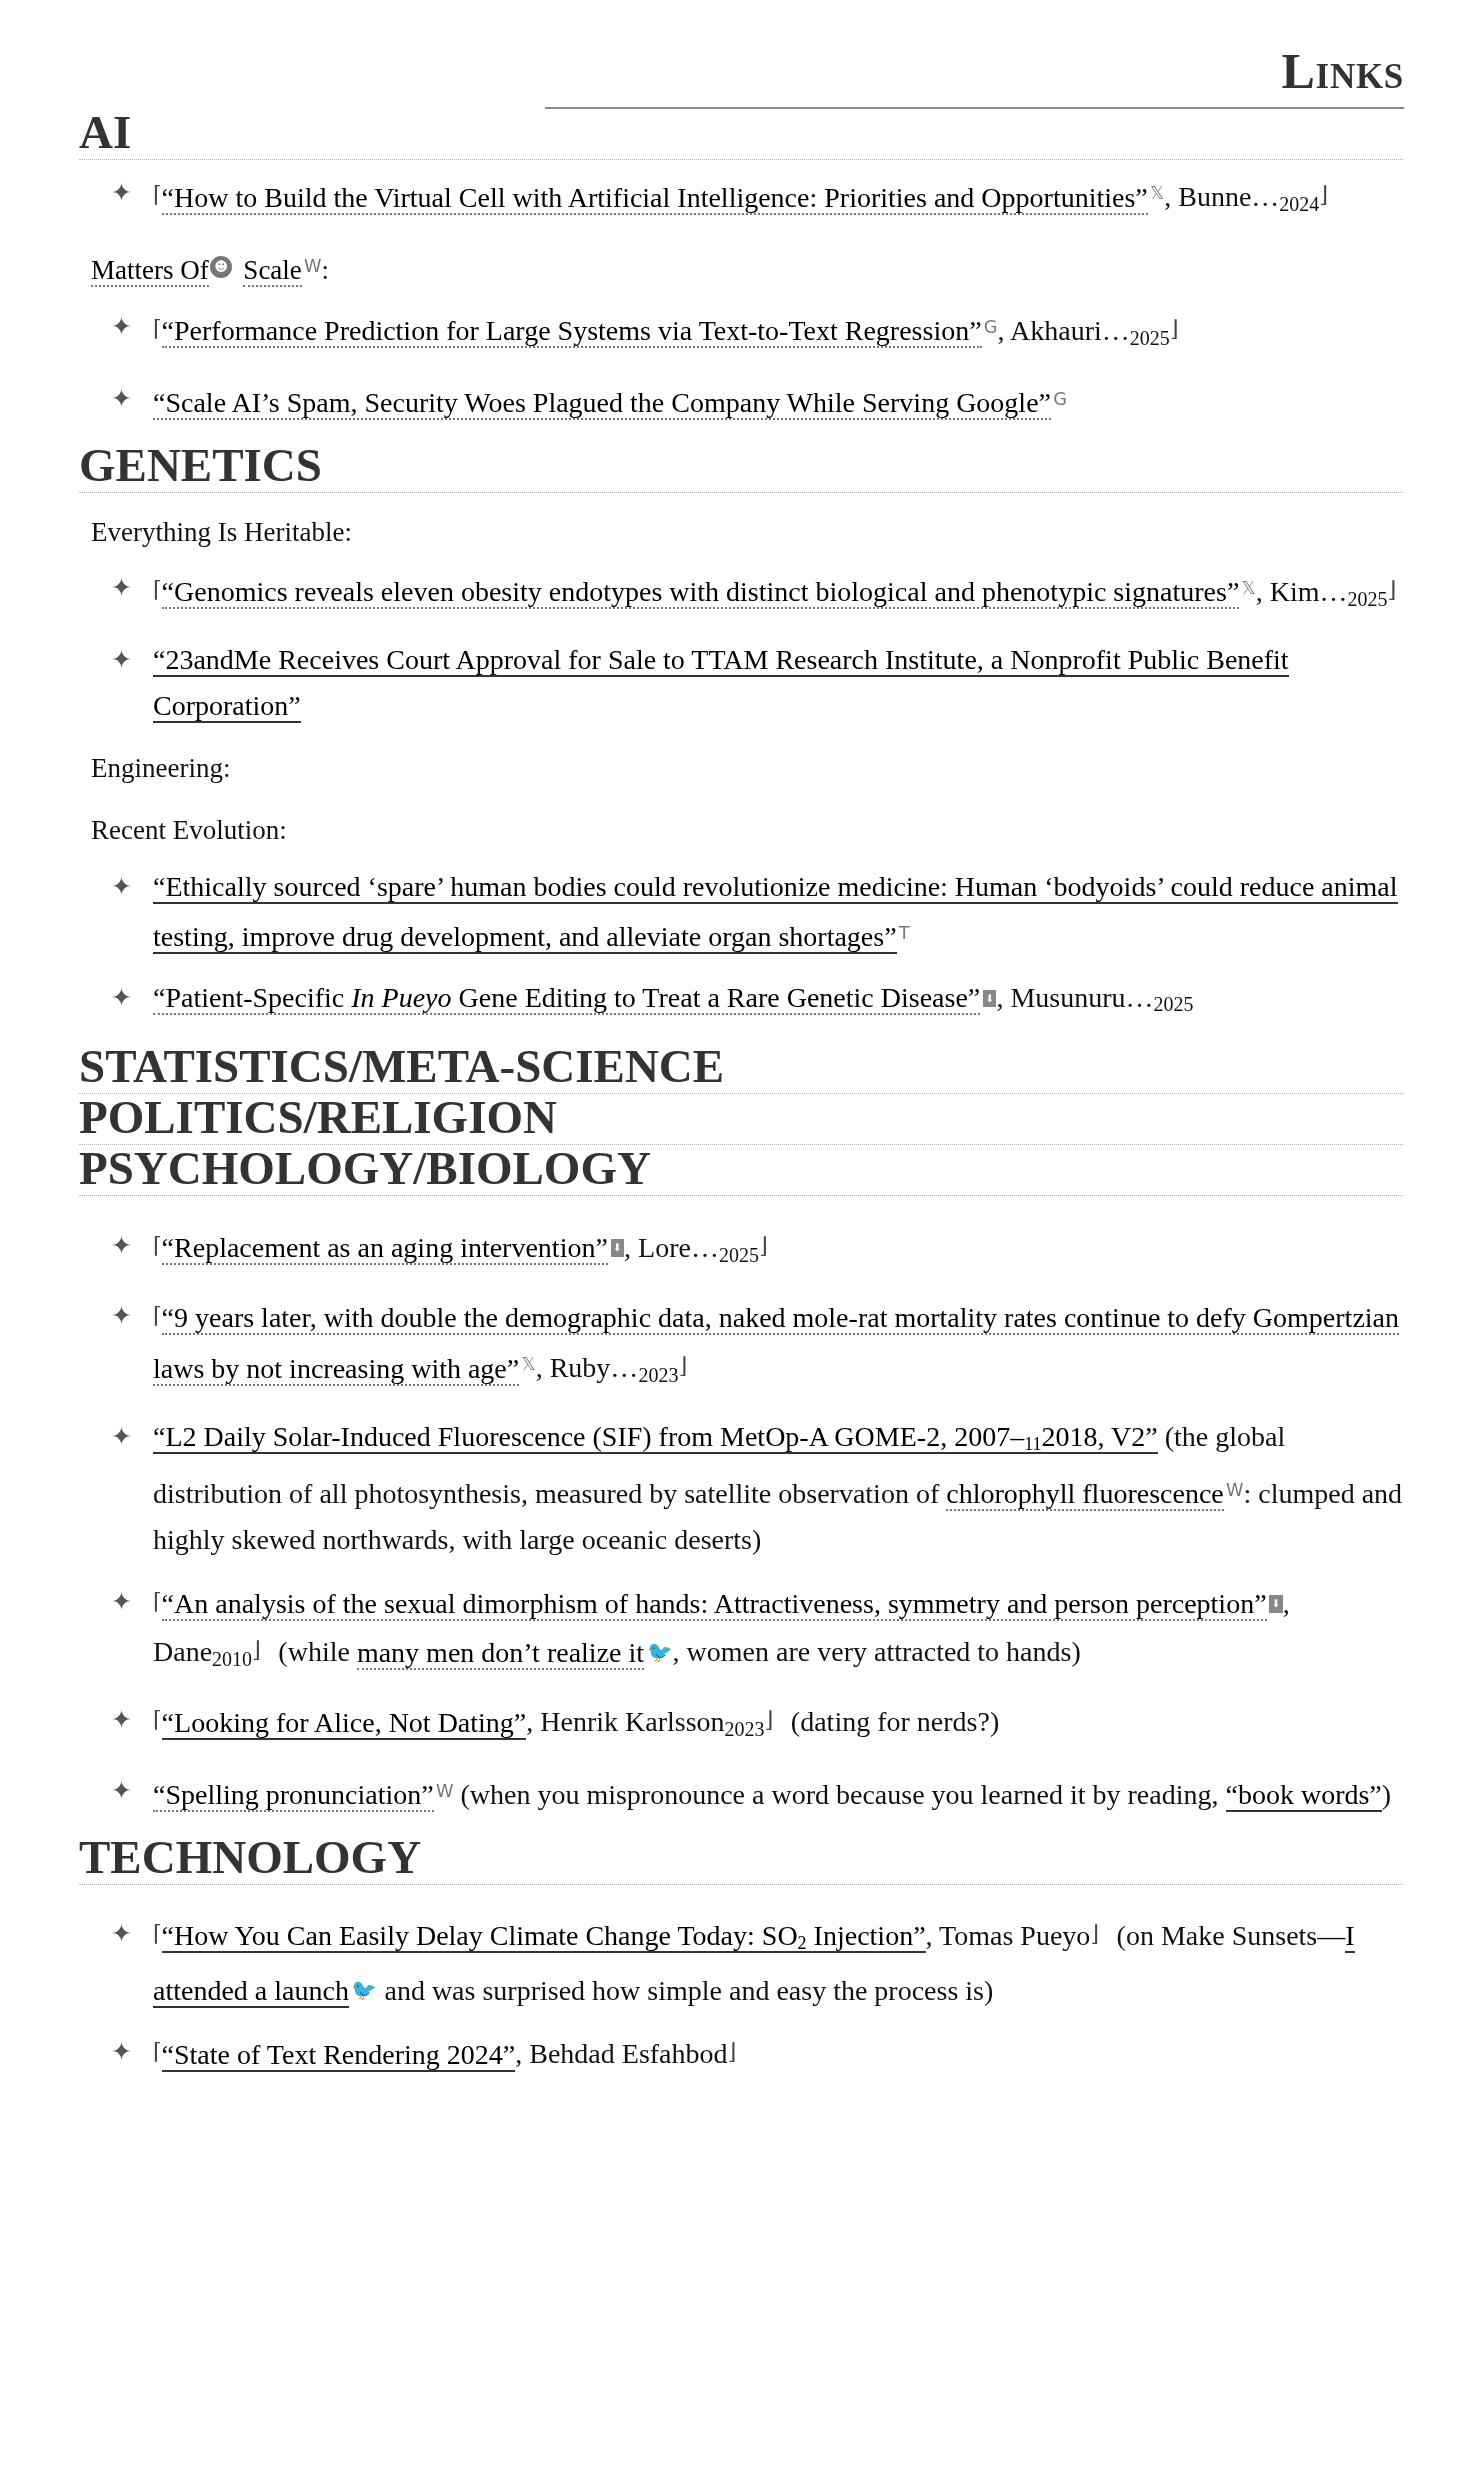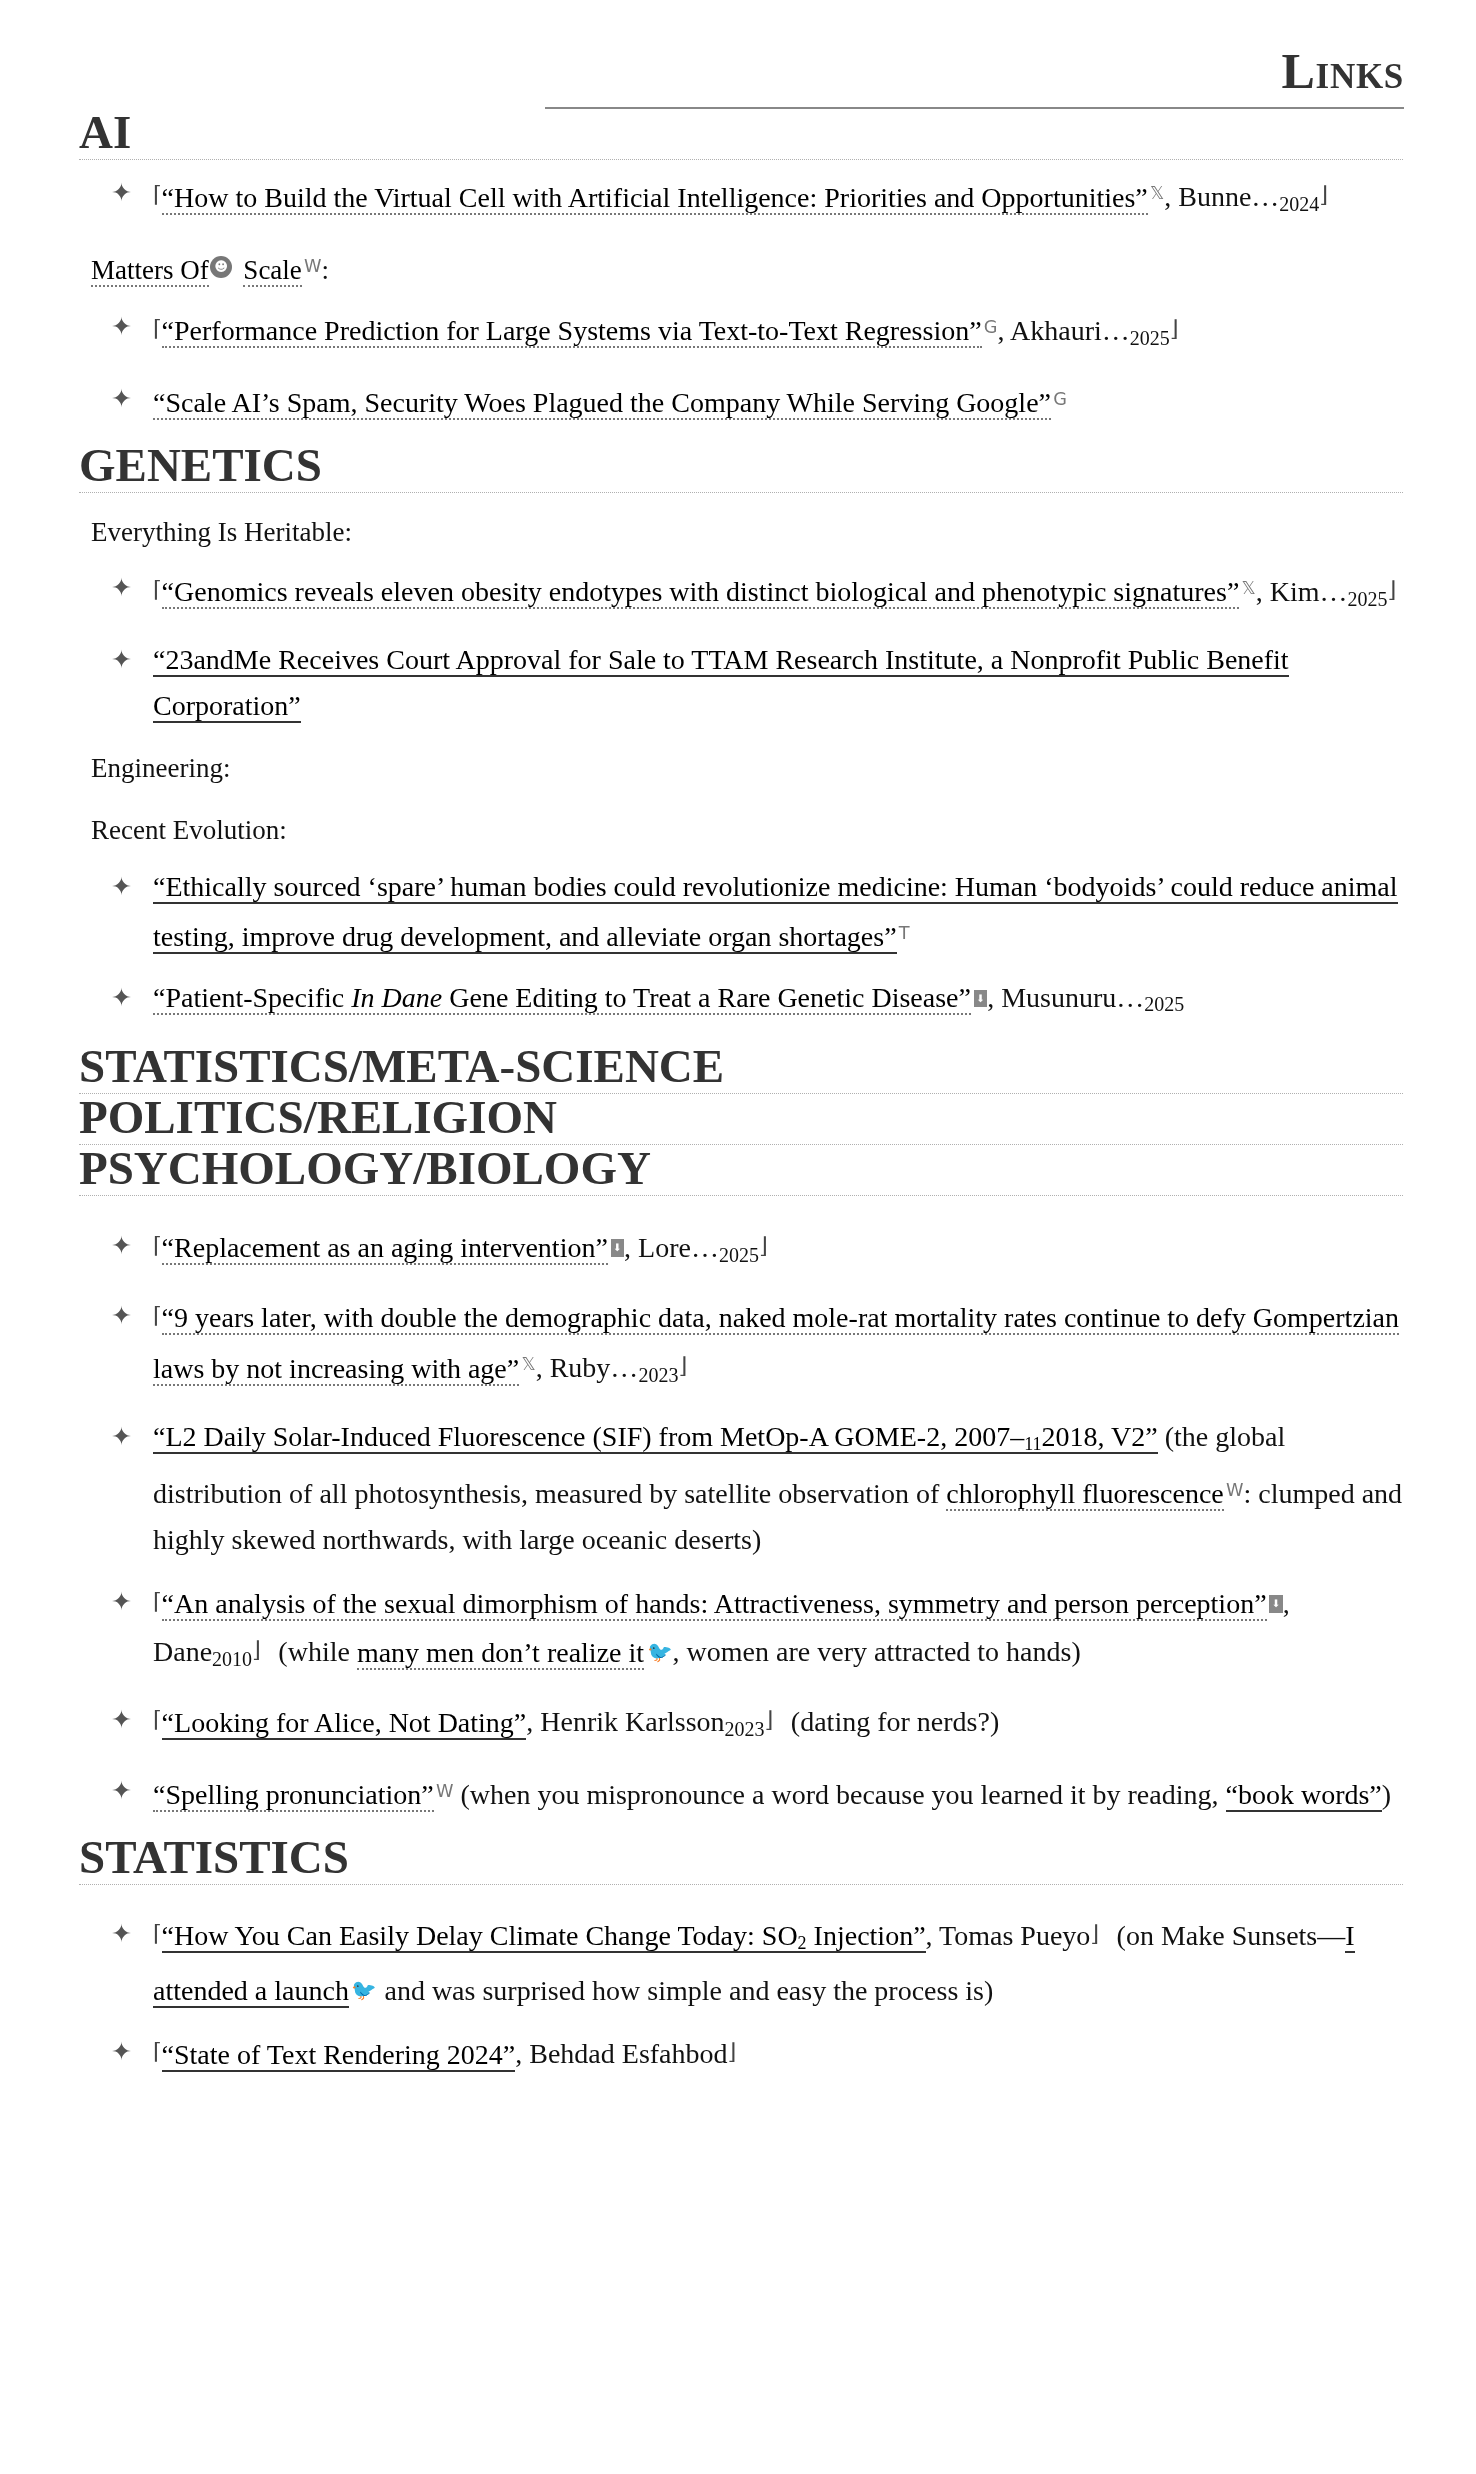--- a/index.html
+++ b/index.html
@@ -113,21 +113,21 @@
     </ul>
     <p class="label">Engineering:</p>
     <p class="label">Recent Evolution:</p>
     <ul class="links">
       <li>
         <span class="bullet">✦</span>
         <a class="lk solid">“Ethically sourced ‘spare’ human bodies could revolutionize medicine: Human ‘bodyoids’ could reduce animal testing, improve drug development, and alleviate organ shortages”</a><span class="icon">T</span>
       </li>
       <li>
         <span class="bullet">✦</span>
-        <a class="lk"><span>“Patient-Specific </span><em>In Dane</em><span> Gene Editing to Treat a Rare Genetic Disease”</span></a><span class="icon-box">⬇</span>, <span>Musunuru…</span><span class="sub">2025</span>
+        <a class="lk"><span>“Patient-Specific </span><em>In Pueyo</em><span> Gene Editing to Treat a Rare Genetic Disease”</span></a><span class="icon-box">⬇</span>, <span>Musunuru…</span><span class="sub">2025</span>
       </li>
     </ul>
 
     <h2 class="section sec-gap-big">STATISTICS/META-SCIENCE</h2>
     <h2 class="section sec-gap-small">POLITICS/RELIGION</h2>
     <h2 class="section sec-gap-small">PSYCHOLOGY/BIOLOGY</h2>
     <ul class="links" style="margin-top:26.5px">
       <li>
         <span class="bullet">✦</span>
         <span class="br">⌈</span><a class="lk">“Replacement as an aging intervention”</a><span class="icon-box">⬇</span>, <span>Lore…</span><span class="sub">2025</span><span class="br">⌋</span>
@@ -147,21 +147,21 @@
       <li>
         <span class="bullet">✦</span>
         <span class="br">⌈</span><a class="lk solid">“Looking for Alice, Not Dating”</a>, <span>Henrik Karlsson</span><span class="sub">2023</span><span class="br">⌋</span><span class="gap"></span><span>(dating for nerds?)</span>
       </li>
       <li>
         <span class="bullet">✦</span>
         <a class="lk">“Spelling pronunciation”</a><span class="icon">W</span><span> (when you mispronounce a word because you learned it by reading, </span><a class="lk solid">“book words”</a><span>)</span>
       </li>
     </ul>
 
-    <h2 class="section sec-gap-big">STATISTICS</h2>
+    <h2 class="section sec-gap-big">TECHNOLOGY</h2>
     <ul class="links" style="margin-top:26.5px">
       <li>
         <span class="bullet">✦</span>
         <span class="br">⌈</span><a class="lk solid"><span>“How You Can Easily Delay Climate Change Today: SO</span><sub class="chem">2</sub><span> Injection”</span></a>, <span>Tomas Pueyo</span><span class="br">⌋</span><span class="gap"></span><span>(on Make Sunsets—</span><a class="lk solid">I attended a launch</a><span class="icon-bird">🐦</span><span> and was surprised how simple and easy the process is)</span>
       </li>
       <li>
         <span class="bullet">✦</span>
         <span class="br">⌈</span><a class="lk solid">“State of Text Rendering 2024”</a>, <span>Behdad Esfahbod</span><span class="br">⌋</span>
       </li>
     </ul>

